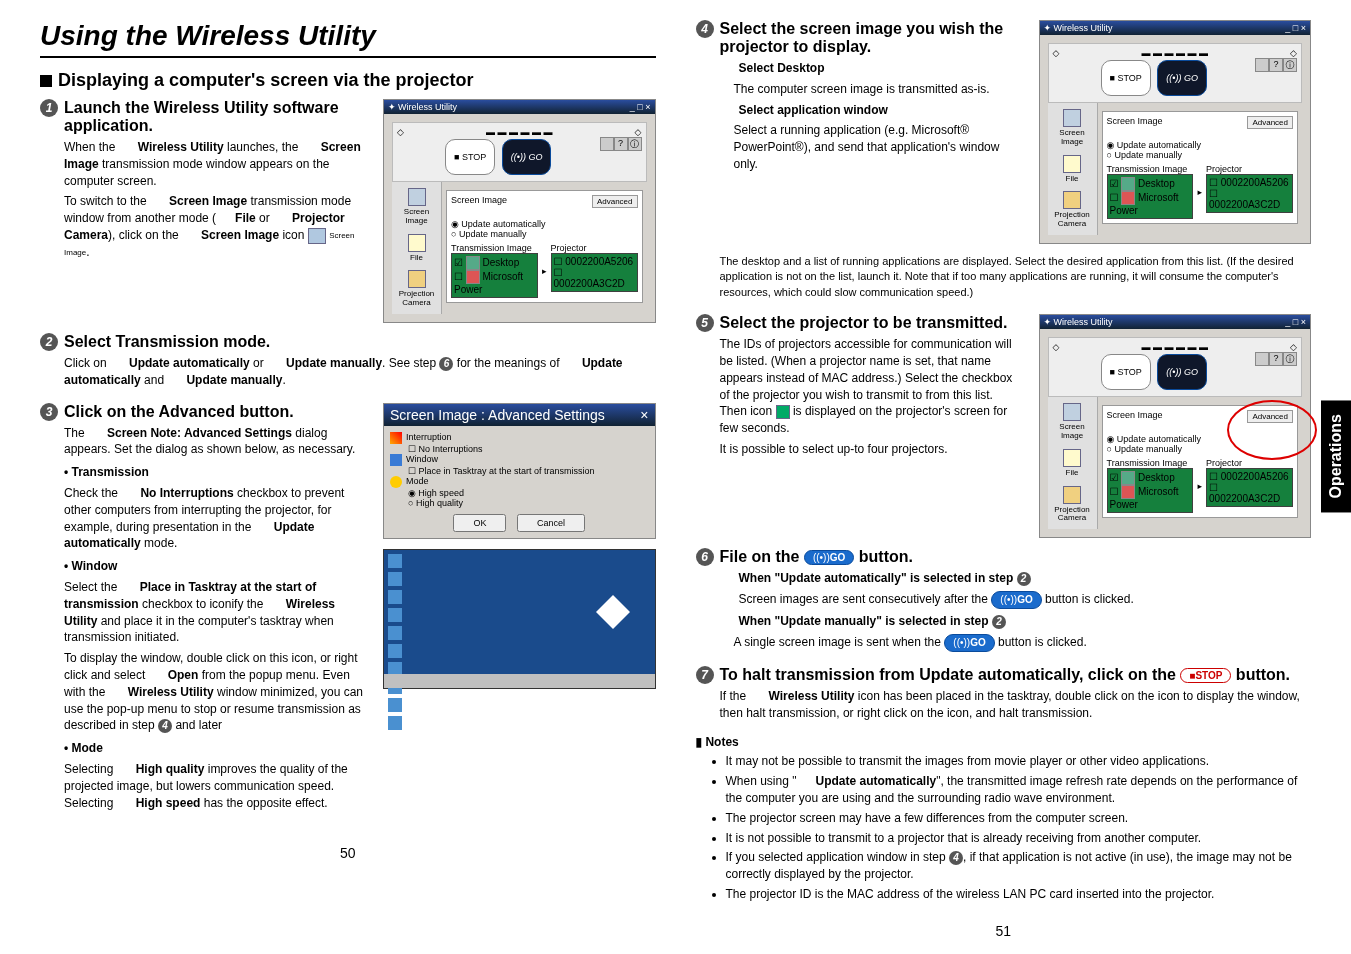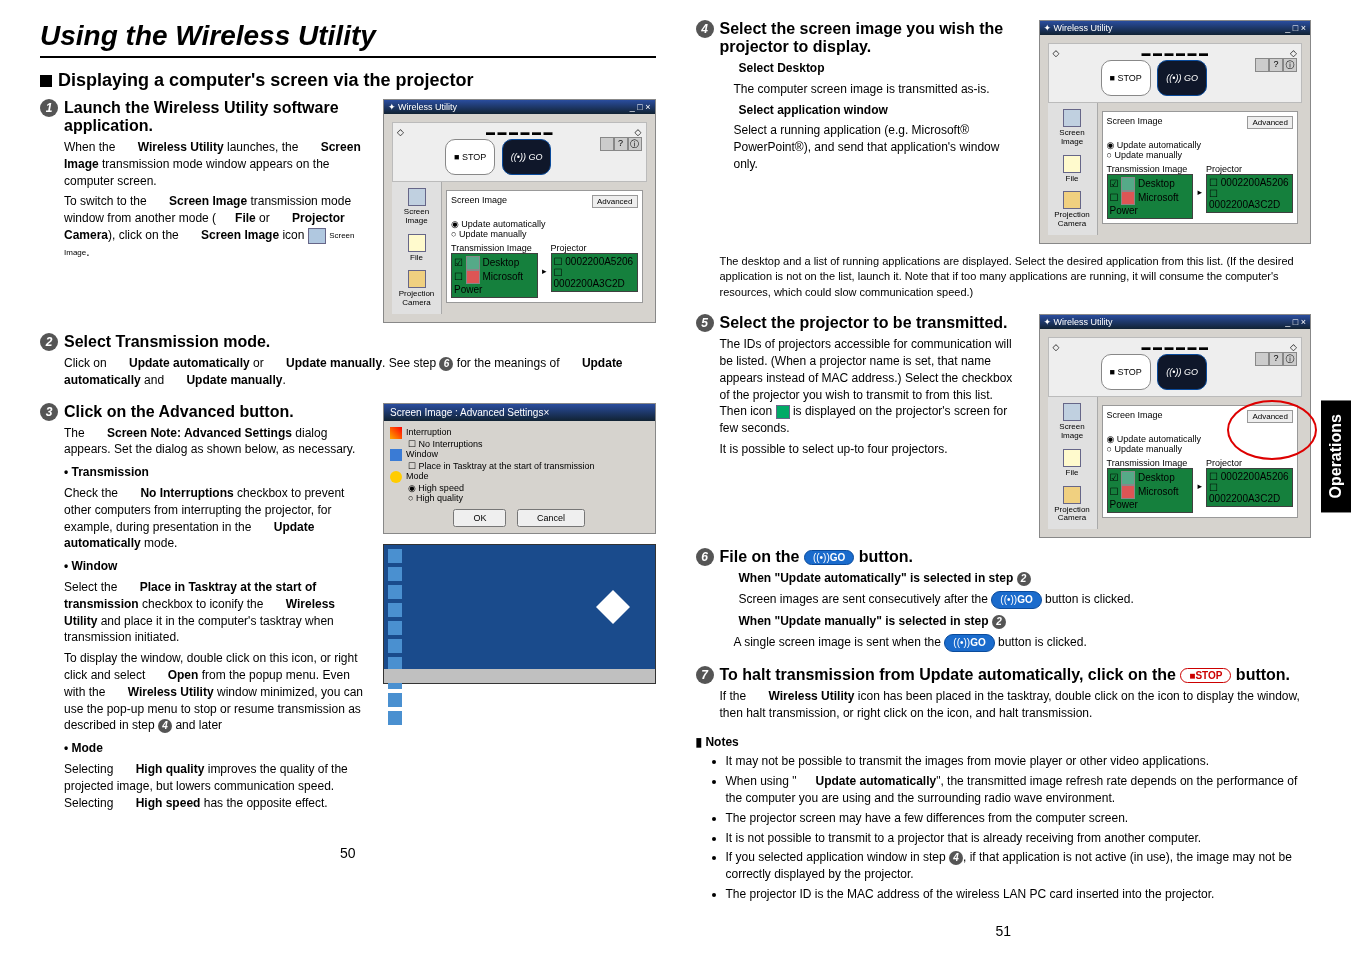--- a/index.html
+++ b/index.html
@@ -50,21 +50,21 @@
   ul.notes { list-style: disc; margin-left: 30px; font-size: 12px; line-height: 1.4; }
   ul.notes li { margin-bottom: 3px; }
   .red-circle { position: absolute; border: 2px solid #d00; border-radius: 50%; width: 90px; height: 60px; pointer-events: none; }
   .desktop-ss { background: #1a4b8c; height: 140px; border: 1px solid #333; position: relative; }
   .desktop-ss .taskbar { position: absolute; bottom: 0; left: 0; right: 0; height: 14px; background: #c0c0c0; }
   .desktop-icons { position: absolute; left: 4px; top: 4px; display: flex; flex-direction: column; gap: 4px; }
   .desktop-icons span { width: 14px; height: 14px; background: #4a90d0; display: block; }
   .diamond { position: absolute; right: 30px; top: 50px; width: 24px; height: 24px; background: #fff; transform: rotate(45deg); }
   .icon-img { display: inline-block; width: 18px; height: 16px; background: #b0c8e0; border: 1px solid #668; vertical-align: middle; }
   .caption { font-size: 8px; display: inline; vertical-align: middle; }
-  .dlg-title { background: linear-gradient(#2a4d9e,#123); color: #fff; font-size: 10px; padding: 3px 6px; display: flex; justify-content: flex-start; }
+  .dlg-title { background: linear-gradient(#2a4d9e,#123); color: #fff; font-size: 14px; padding: 3px 6px; display: flex; justify-content: space-between; }
   .dlg-body { background: #d6d3ce; padding: 6px; font-size: 9px; }
   .dlg-btns { text-align: center; margin-top: 6px; }
   .dlg-btns button { padding: 2px 18px; font-size: 9px; margin: 0 4px; }
   .sec-icon { display: inline-block; width: 12px; height: 12px; vertical-align: middle; margin-right: 4px; }
   .sec-interruption { background: linear-gradient(45deg,#fa0,#f00); }
   .sec-window { background: #3a7bd5; }
   .sec-mode { background: #ffcc00; border-radius: 50%; }
   .ss-iconcell { width: 14px; height: 14px; background: #ccc; border: 1px solid #888; display: inline-block; vertical-align: middle; }
 </style>
 </head>

